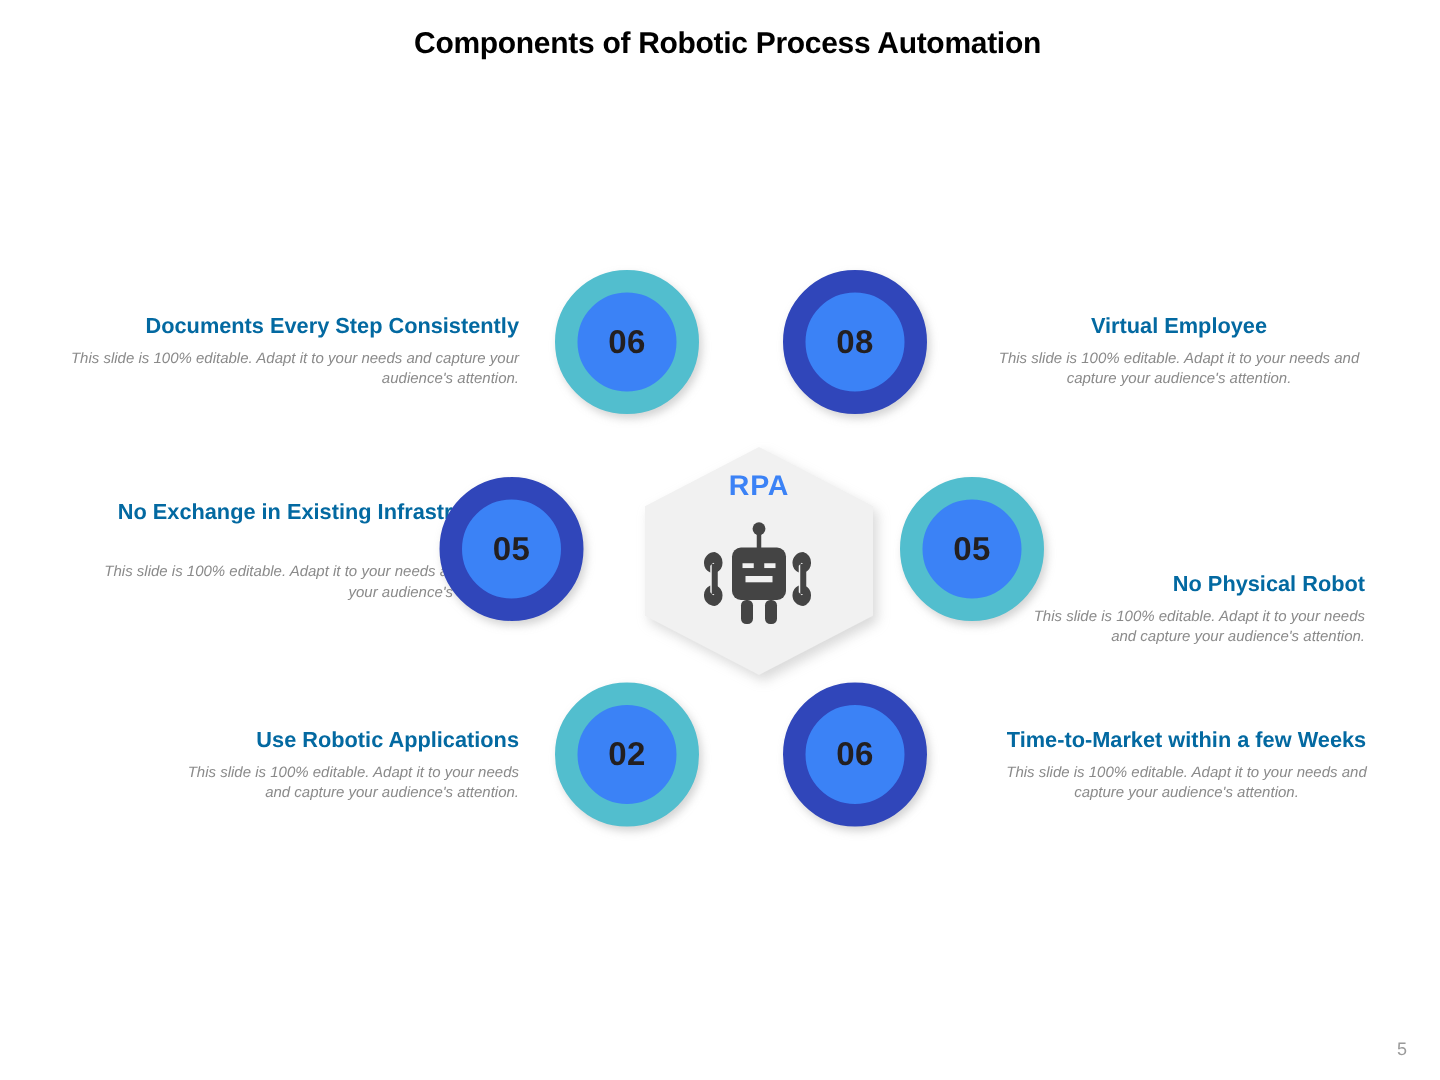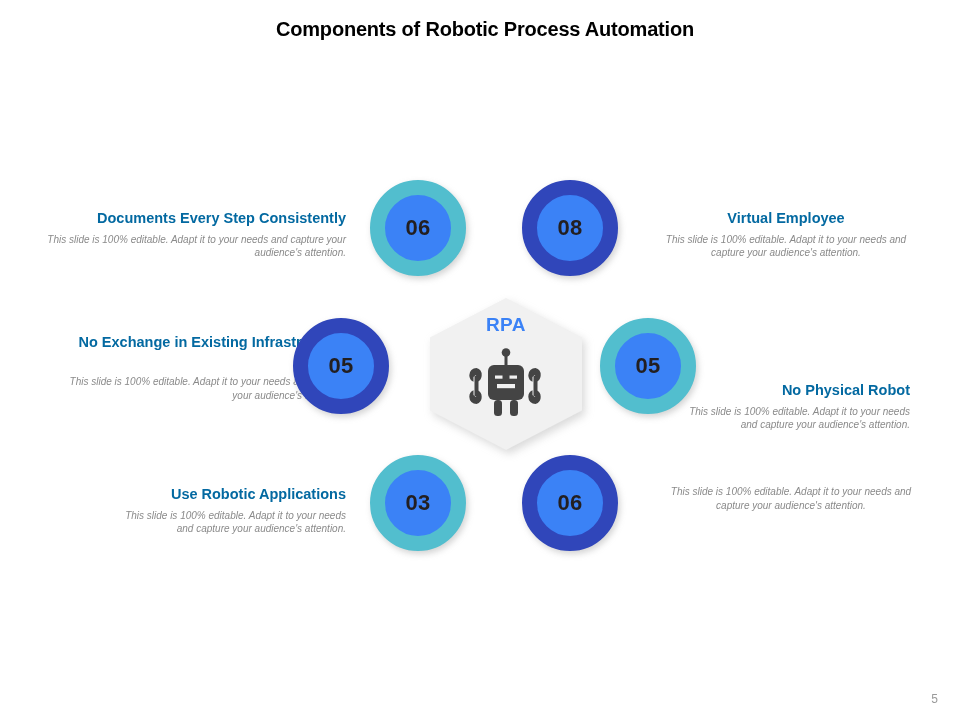--- a/index.html
+++ b/index.html
@@ -159,41 +159,42 @@
     <p class="txt-head">Virtual Employee</p>
     <p class="txt-body">This slide is 100% editable. Adapt it to your needs and capture your audience's attention.</p>
   </div>
 
   <div class="txt-block align-right" id="block-02">
     <p class="txt-head">No Physical Robot</p>
     <p class="txt-body">This slide is 100% editable. Adapt it to your needs and capture your audience's attention.</p>
   </div>
 
   <div class="txt-block align-left" id="block-03">
+    <p class="txt-head">Time-to-Market within a few Weeks</p>
     <p class="txt-body">This slide is 100% editable. Adapt it to your needs and capture your audience's attention.</p>
   </div>
 
   <div class="num-circle ring-teal" id="circle-06">
     <span>06</span>
   </div>
 
   <div class="num-circle ring-blue" id="circle-01">
     <span>08</span>
   </div>
 
   <div class="num-circle ring-blue" id="circle-05">
     <span>05</span>
   </div>
 
   <div class="num-circle ring-teal" id="circle-02">
     <span>05</span>
   </div>
 
   <div class="num-circle ring-teal" id="circle-04">
-    <span>03</span>
+    <span>02</span>
   </div>
 
   <div class="num-circle ring-blue" id="circle-03">
     <span>06</span>
   </div>
 
   <div id="hex-wrap">
     <div id="hex-shape"></div>
     <div id="hex-label">RPA</div>
 

